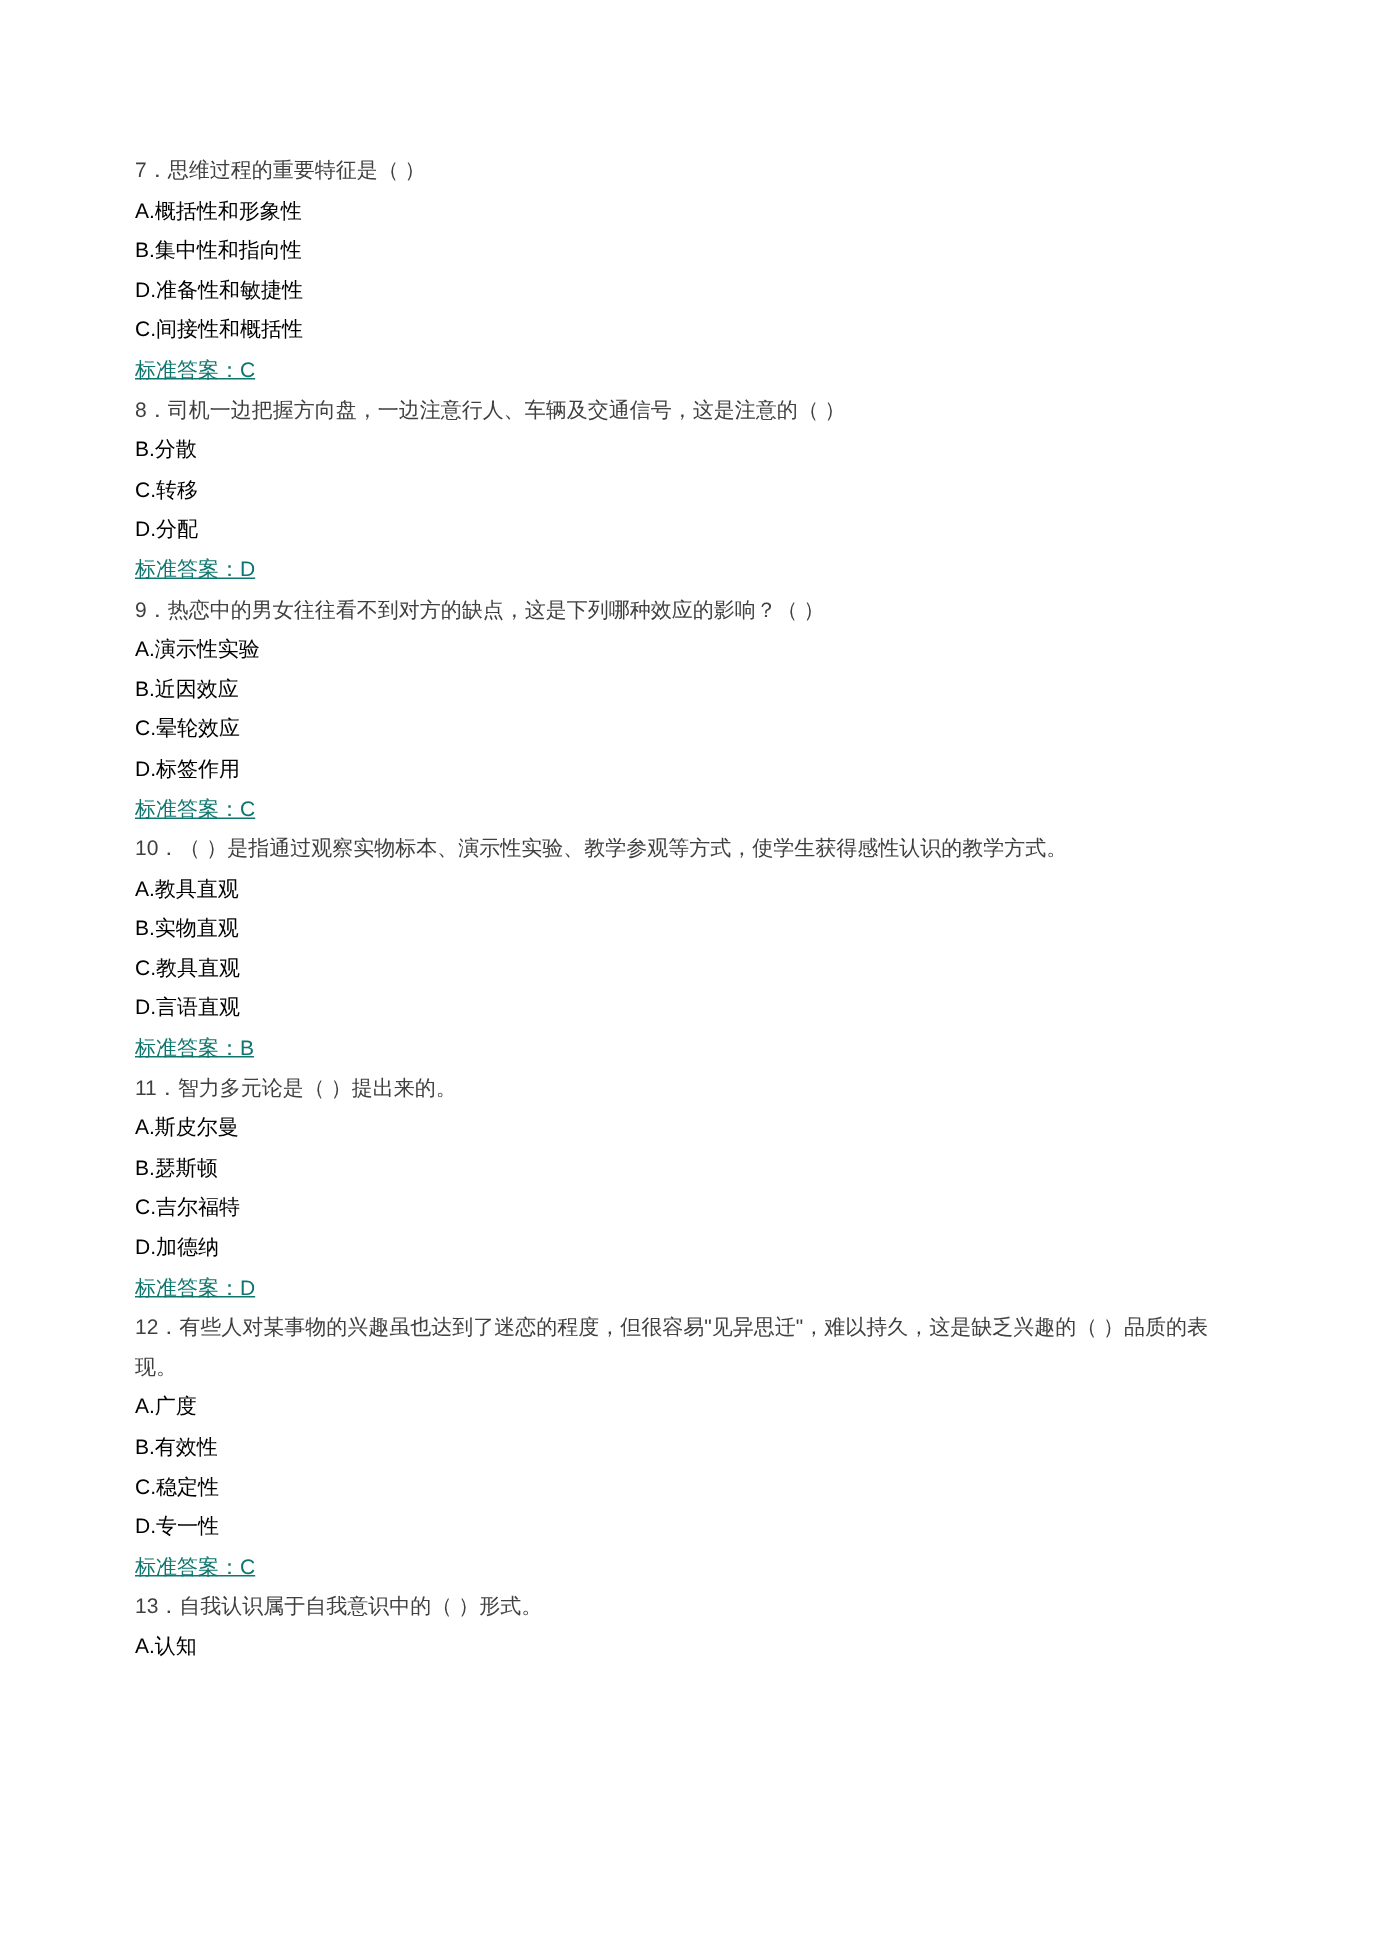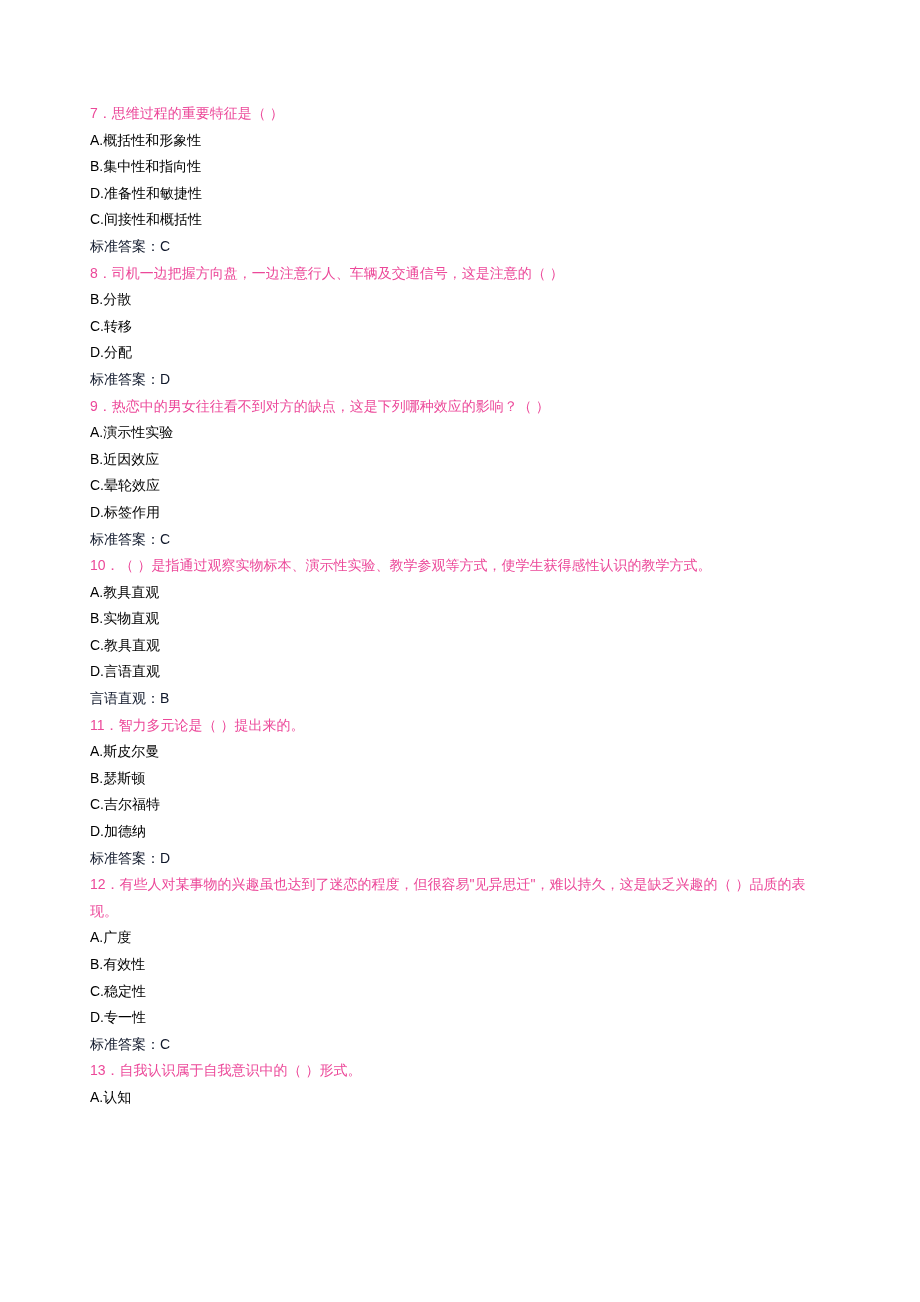--- a/index.html
+++ b/index.html
@@ -7,27 +7,28 @@
     font-size: 14px;
     color: #000;
     background: #fff;
     margin: 0;
     padding: 100px 90px;
     line-height: 1.9;
     width: 920px;
     box-sizing: border-box;
   }
   .question-stem {
-    color: #ec4899;
+    color: #404040;
   }
   .option {
     color: #000;
   }
   .answer {
-    color: #0f172a;
+    color: #0f766e;
+    text-decoration: underline;
   }
   .q-block {
   }
 </style>
 </head>
 <body>
 
 <div class="q-block">
   <div class="question-stem">7．思维过程的重要特征是（  ）</div>
   <div class="option">A.概括性和形象性</div>
@@ -53,21 +54,21 @@
   <div class="option">D.标签作用</div>
   <div class="answer">标准答案：C</div>
 </div>
 
 <div class="q-block">
   <div class="question-stem">10．（     ）是指通过观察实物标本、演示性实验、教学参观等方式，使学生获得感性认识的教学方式。</div>
   <div class="option">A.教具直观</div>
   <div class="option">B.实物直观</div>
   <div class="option">C.教具直观</div>
   <div class="option">D.言语直观</div>
-  <div class="answer">言语直观：B</div>
+  <div class="answer">标准答案：B</div>
 </div>
 
 <div class="q-block">
   <div class="question-stem">11．智力多元论是（    ）提出来的。</div>
   <div class="option">A.斯皮尔曼</div>
   <div class="option">B.瑟斯顿</div>
   <div class="option">C.吉尔福特</div>
   <div class="option">D.加德纳</div>
   <div class="answer">标准答案：D</div>
 </div>

